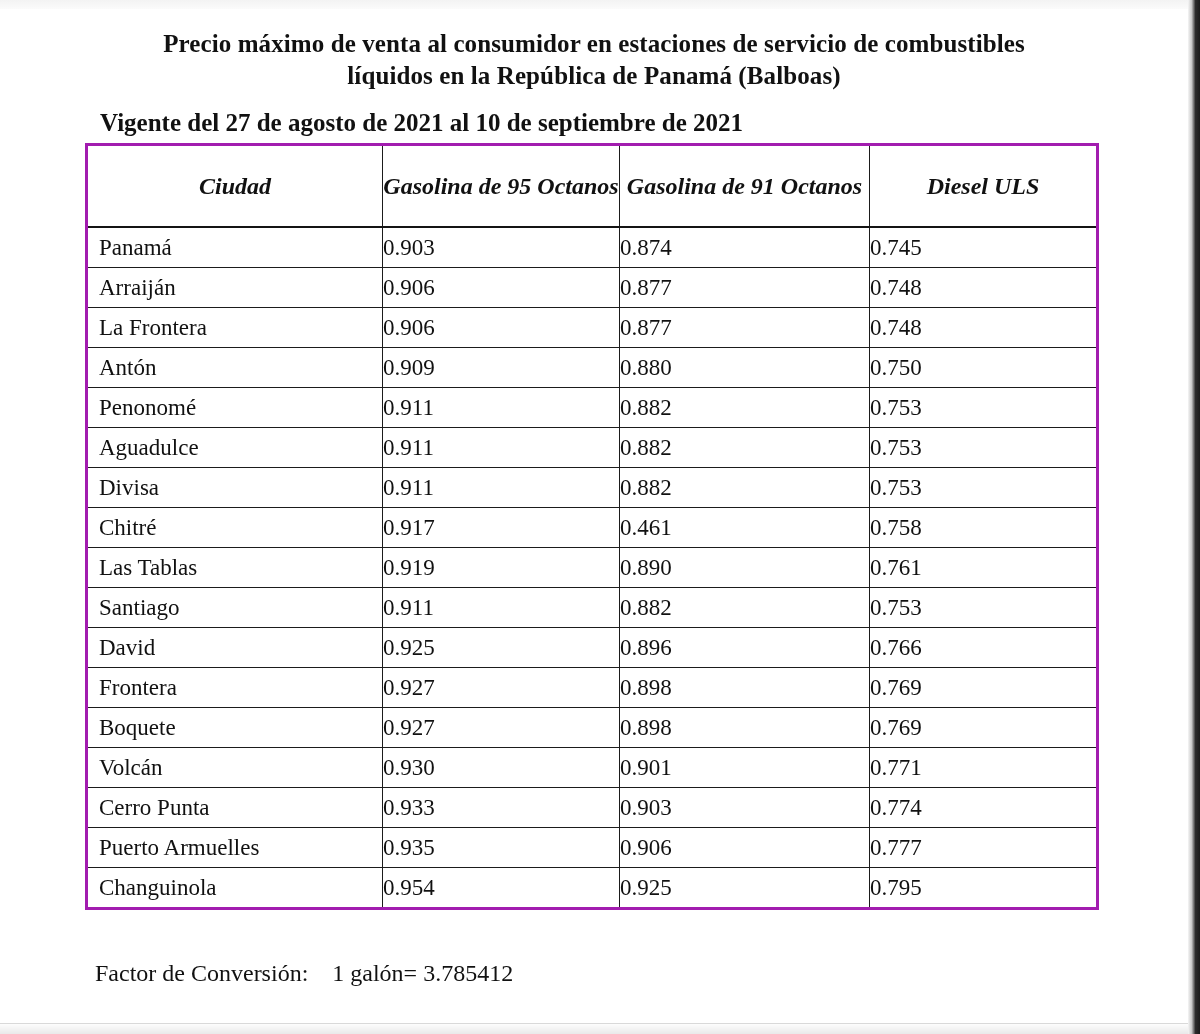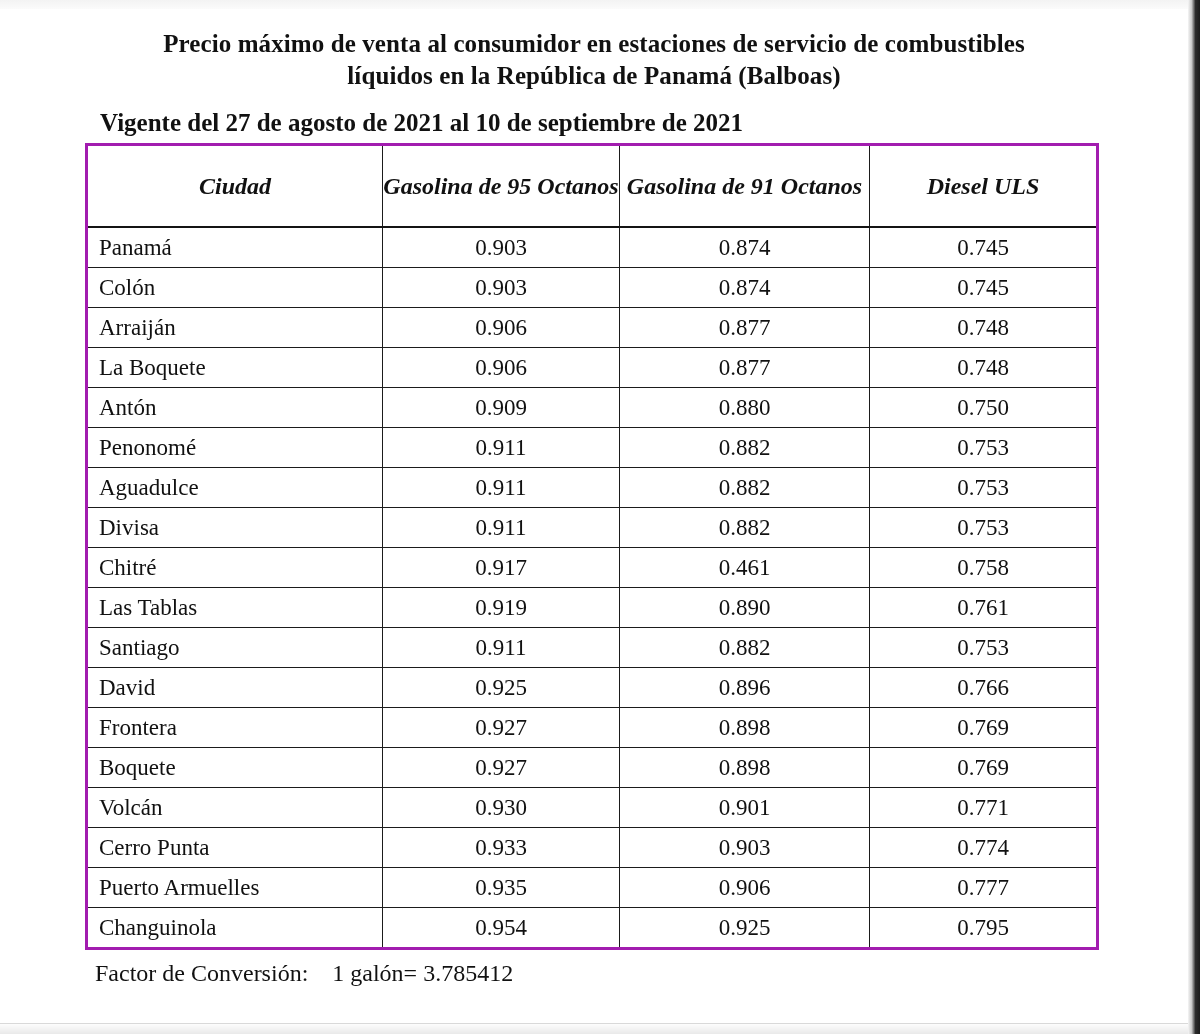--- a/index.html
+++ b/index.html
@@ -121,21 +121,21 @@
   tbody td {
     height: 39px;
     font-size: 23px;
     vertical-align: middle;
   }
   td.city {
     text-align: left;
     padding-left: 11px;
   }
   td.num {
-    text-align: center;
+    text-align: left;
     margin-top: 6px;
   }
 
   
   .footer-note {
     position: absolute;
     left: 95px;
     top: 960px;
     font-size: 24px;
     white-space: pre;
@@ -173,33 +173,27 @@
       </tr>
     </thead>
     <tbody id="table-body">
         <tr>
           <td class="city">Panamá</td>
           <td class="num">0.903</td>
           <td class="num">0.874</td>
           <td class="num">0.745</td>
         </tr>
         <tr>
-          <td class="city">Colón</td>
-          <td class="num">0.903</td>
-          <td class="num">0.874</td>
-          <td class="num">0.745</td>
-        </tr>
-        <tr>
           <td class="city">Arraiján</td>
           <td class="num">0.906</td>
           <td class="num">0.877</td>
           <td class="num">0.748</td>
         </tr>
         <tr>
-          <td class="city">La Boquete</td>
+          <td class="city">La Frontera</td>
           <td class="num">0.906</td>
           <td class="num">0.877</td>
           <td class="num">0.748</td>
         </tr>
         <tr>
           <td class="city">Antón</td>
           <td class="num">0.909</td>
           <td class="num">0.880</td>
           <td class="num">0.750</td>
         </tr>

